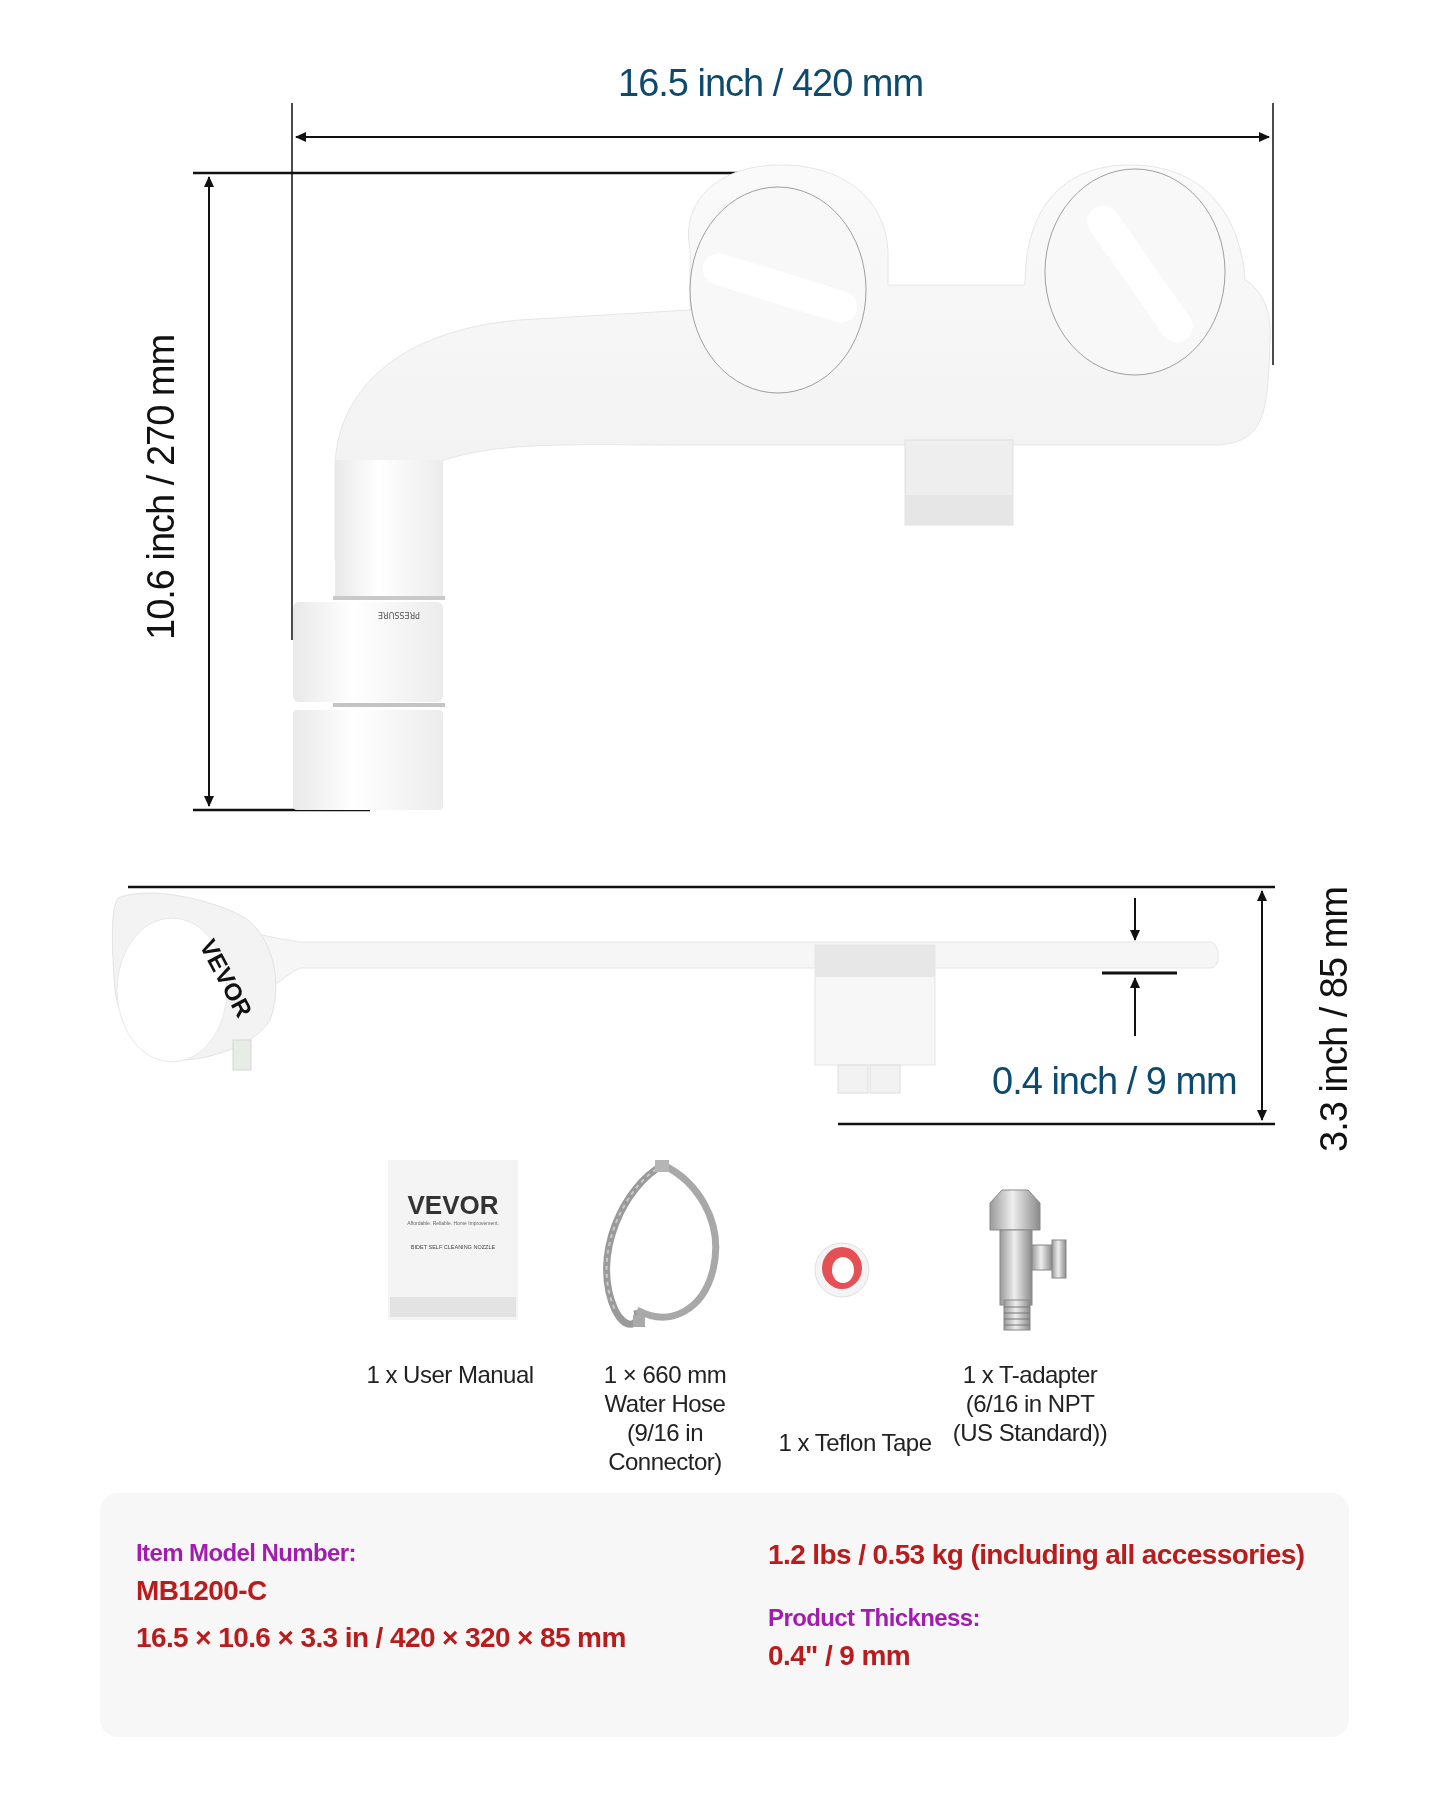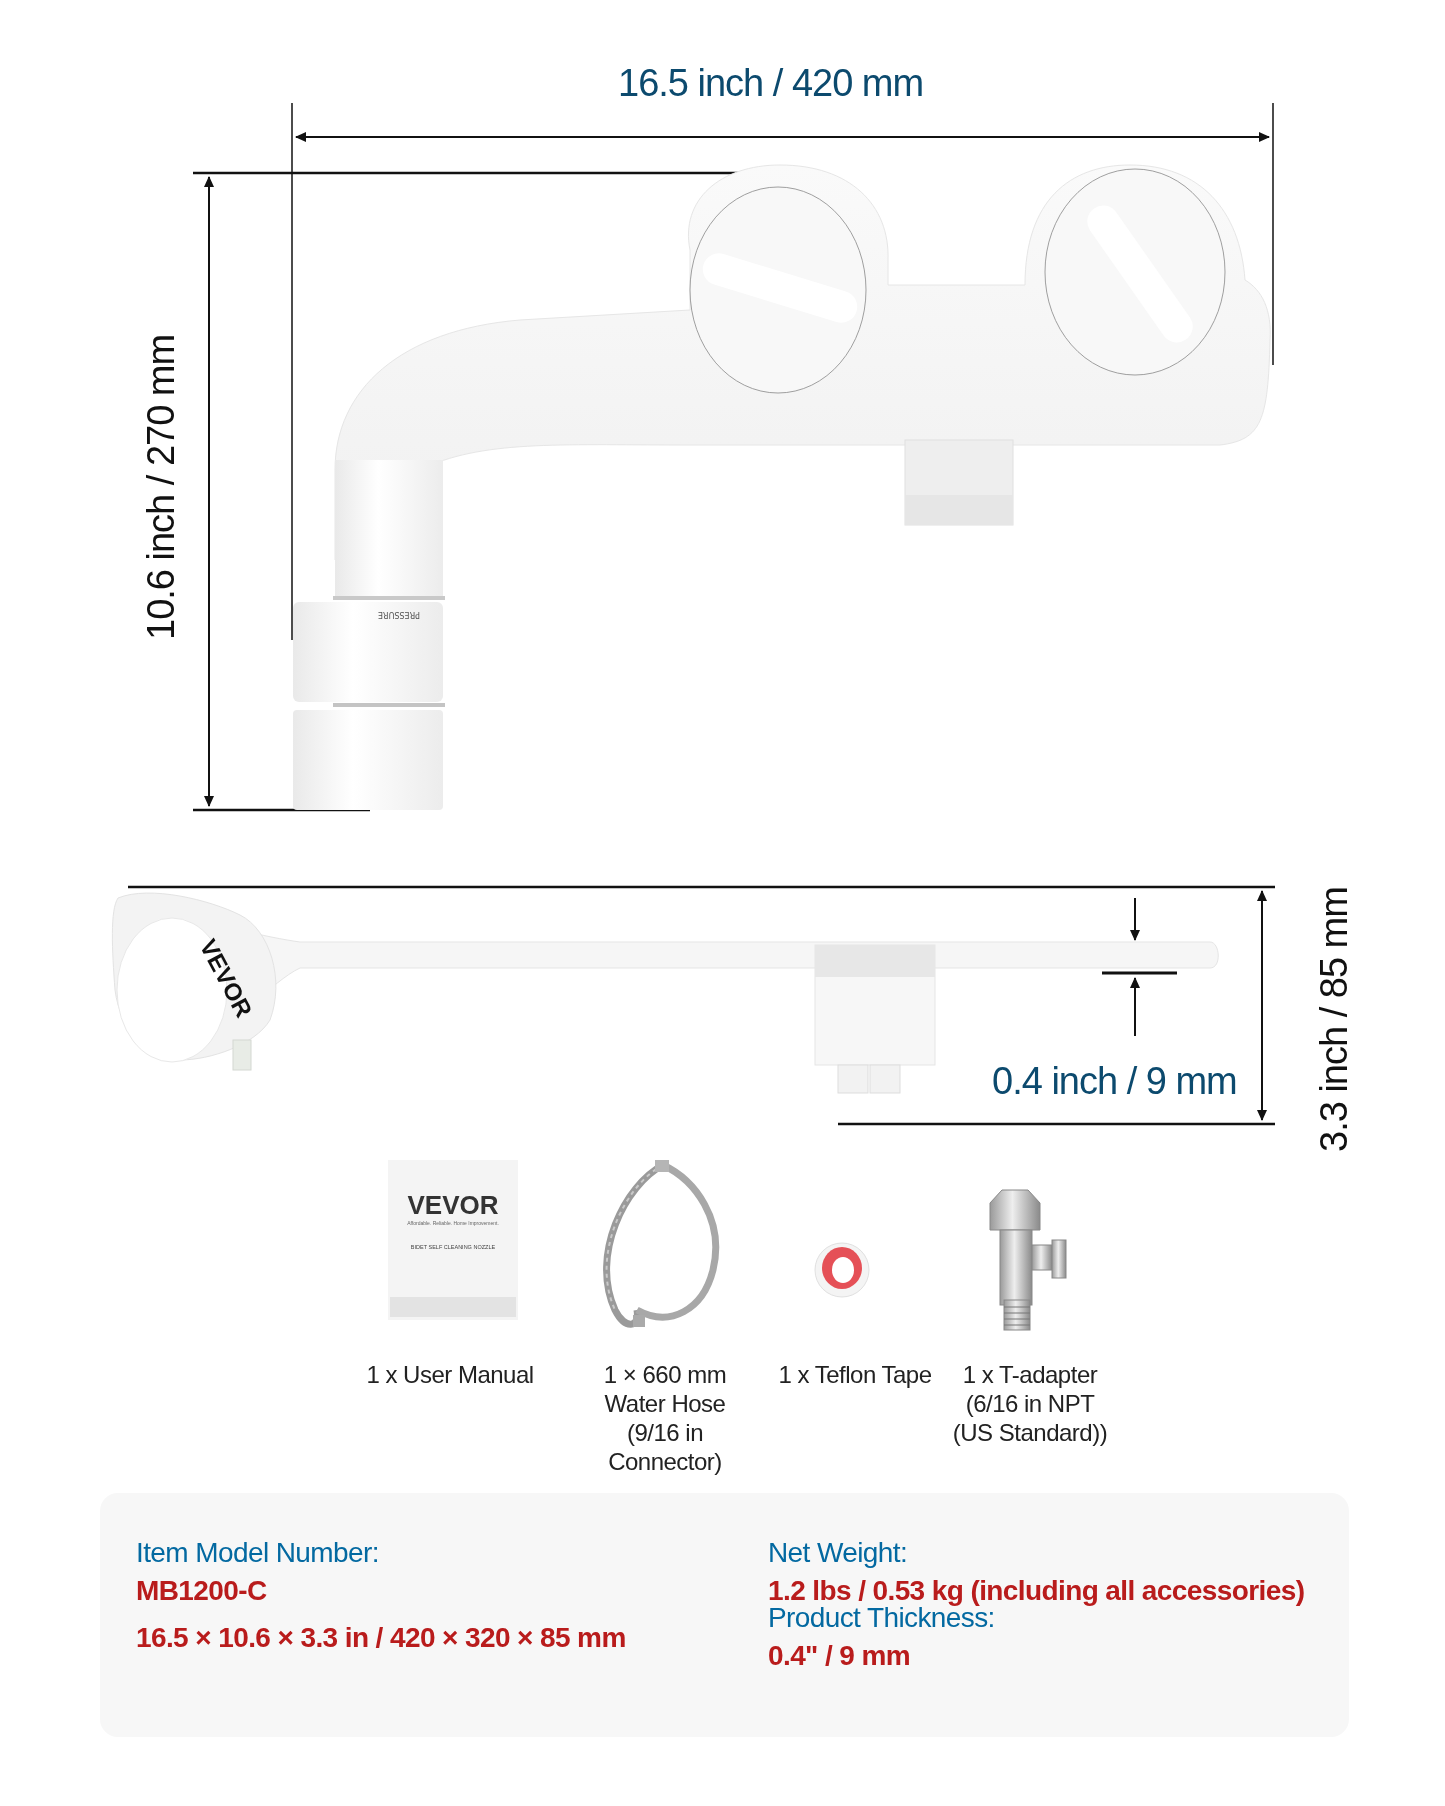--- a/index.html
+++ b/index.html
@@ -4,21 +4,21 @@
 <style>
   html,body{margin:0;padding:0;background:#ffffff;}
   body{width:1445px;height:1806px;position:relative;overflow:hidden;font-family:"Liberation Sans","DejaVu Sans",sans-serif;color:#111;}
   .abs{position:absolute;}
   .dim-label{position:absolute;font-size:38px;color:#0c4a6e;letter-spacing:-1px;white-space:nowrap;}
   .vlabel{position:absolute;font-size:38px;color:#111;letter-spacing:-1px;white-space:nowrap;transform-origin:left top;transform:rotate(-90deg);}
   svg{position:absolute;left:0;top:0;}
   .acc{position:absolute;text-align:center;font-size:24px;line-height:29px;color:#222;letter-spacing:-0.5px;}
   .specs{position:absolute;left:100px;top:1493px;width:1249px;height:244px;background:#f7f7f7;border-radius:18px;}
   .spec{position:absolute;}
-  .spec .k{font-size:28px;color:#0369a1;letter-spacing:-0.6px;line-height:36px;}
+  .spec .k{font-size:24px;color:#a21caf;letter-spacing:-0.6px;line-height:36px;font-weight:bold;}
   .spec .v{font-size:28px;font-weight:bold;color:#b91c1c;letter-spacing:-0.6px;line-height:36px;margin-top:2px;}
 </style>
 </head>
 <body>
 
 <svg width="1445" height="1180" viewBox="0 0 1445 1180">
   <defs>
     <marker id="arr" markerWidth="12" markerHeight="12" refX="10" refY="6" orient="auto-start-reverse" markerUnits="userSpaceOnUse">
       <path d="M0,1 L11,6 L0,11 Z" fill="#111"></path>
     </marker>
@@ -125,21 +125,21 @@
     <div>1 × 660 mm</div>
     <div>Water Hose</div>
     <div>(9/16 in Connector)</div>
   </div>
 
   <svg width="60" height="60" viewBox="0 0 60 60" style="left:812px;top:1240px;">
     <ellipse cx="30" cy="30" rx="27" ry="27" fill="#f4f4f4" stroke="#e0e0e0"></ellipse>
     <ellipse cx="30" cy="28" rx="20" ry="21" fill="#e55057"></ellipse>
     <ellipse cx="31" cy="30" rx="11" ry="13" fill="#ffffff"></ellipse>
   </svg>
-  <div class="acc" style="left:775px;top:1360px;width:160px;">
+  <div class="acc" style="left:775px;top:1428px;width:160px;">
     <div>1 x Teflon Tape</div>
   </div>
 
   <svg width="110" height="150" viewBox="0 0 110 150" style="left:980px;top:1185px;">
     <defs>
       <linearGradient id="metal" x1="0" x2="1">
         <stop offset="0" stop-color="#9a9a9a"></stop>
           <stop offset="0.45" stop-color="#eeeeee"></stop>
           <stop offset="1" stop-color="#8a8a8a"></stop>
       </linearGradient>
@@ -165,20 +165,19 @@
 
 <div class="specs">
   <div class="spec" style="left:36px;top:42px;">
     <div class="k">Item Model Number:</div>
     <div class="v">MB1200-C</div>
   </div>
   <div class="spec" style="left:36px;top:125px;">
     <div class="v">16.5 × 10.6 × 3.3 in / 420 × 320 × 85 mm</div>
   </div>
   <div class="spec" style="left:668px;top:42px;">
-    <div class="k">Net Weight:</div>
     <div class="v">1.2 lbs / 0.53 kg (including all accessories)</div>
   </div>
   <div class="spec" style="left:668px;top:107px;">
     <div class="k">Product Thickness:</div>
     <div class="v">0.4" / 9 mm</div>
   </div>
 </div>
 
 </body></html>

